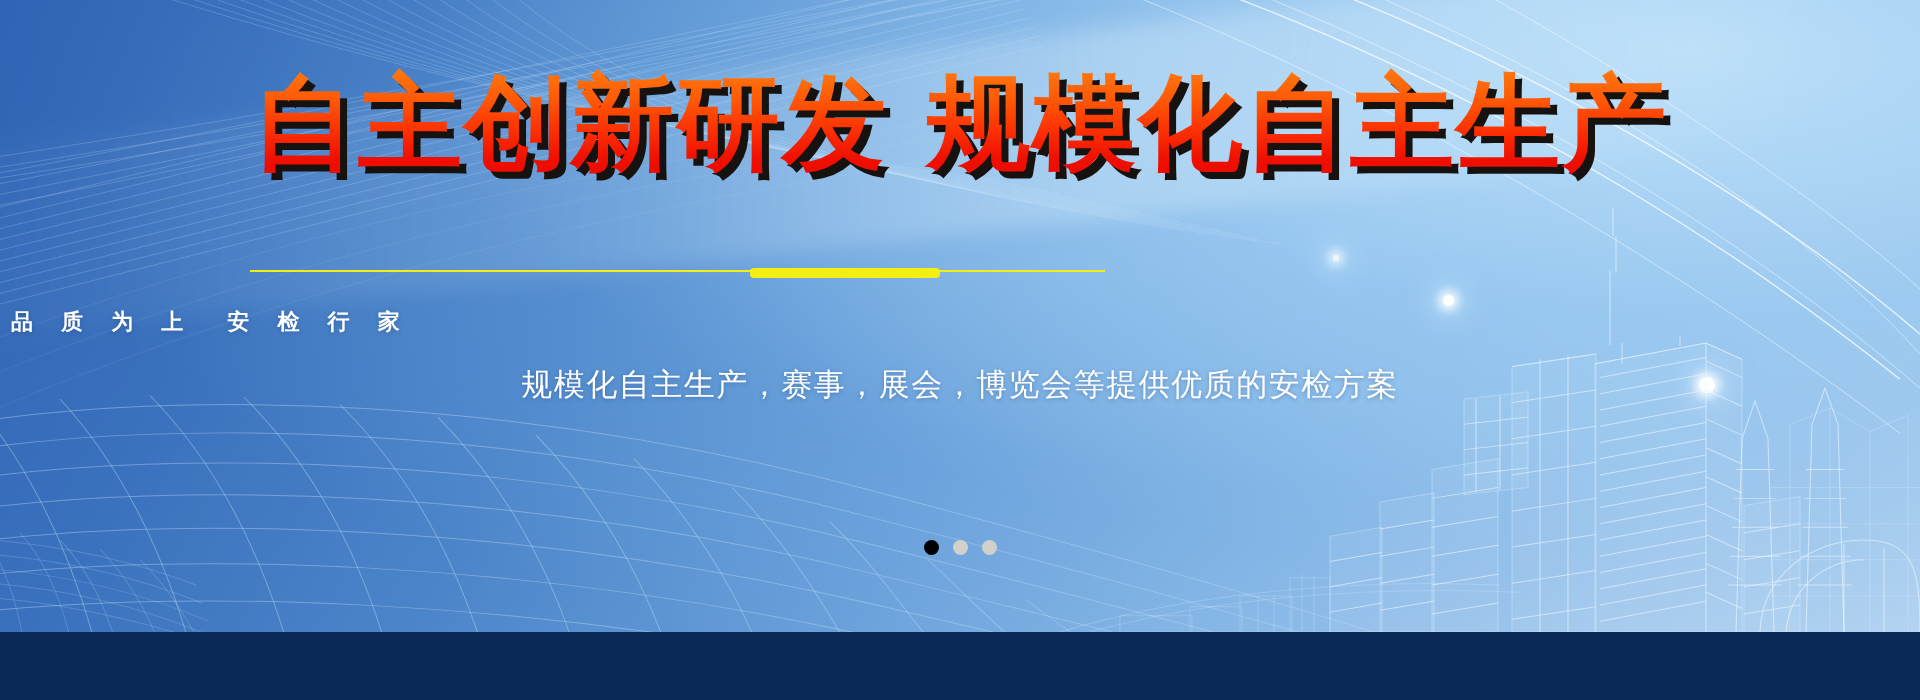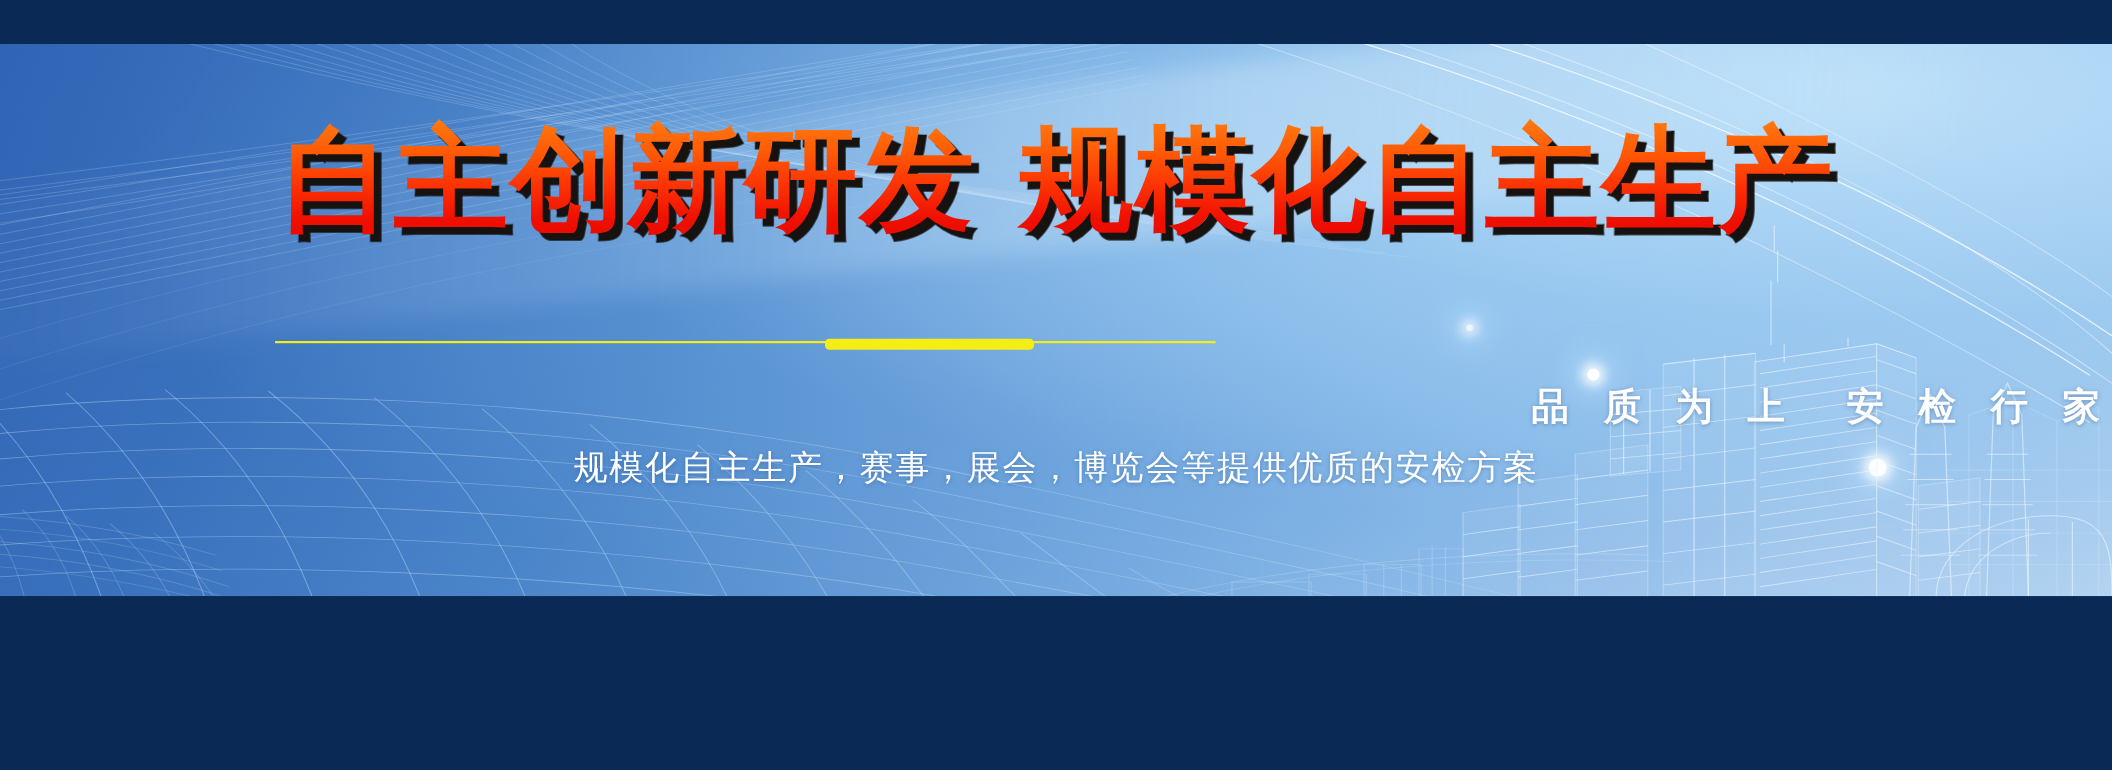--- a/index.html
+++ b/index.html
@@ -1,28 +1,27 @@
 <!DOCTYPE html>
 <html><head>
 <meta charset="utf-8">
 <title>Banner</title>
 <style>
   html,body{margin:0;padding:0;background:#0a2a55;}
   *{box-sizing:border-box;}
 
   .stage{
     position:relative;
-    width:1920px;height:502px;
+    width:1920px;height:632px;
     overflow:hidden;
     font-family:"Liberation Sans","DejaVu Sans",sans-serif;
     background:
       radial-gradient(120% 150% at 88% 8%, rgba(190,225,250,0.95) 0%, rgba(150,200,240,0.55) 28%, rgba(100,160,220,0.10) 55%, rgba(60,110,190,0) 75%),
       radial-gradient(95% 120% at 72% 30%, rgba(168,210,245,0.70) 0%, rgba(120,175,230,0.25) 40%, rgba(60,115,195,0) 70%),
       linear-gradient(118deg, #2f63b4 0%, #3a71bd 16%, #4b85c9 33%, #6aa0da 52%, #8cbbe8 70%, #a9cdef 85%, #bcd9f3 100%);
-    margin-top: 40px;
   }
 
   
   .bg-layer{position:absolute;inset:0;pointer-events:none;}
   .bg-layer svg{display:block;width:100%;height:100%;}
 
   
   .ribbons{opacity:.85;}
   .ribbons path{fill:none;stroke:#cfe6fb;stroke-width:.9;opacity:.30;}
 
@@ -75,23 +74,23 @@
   .divider .hair{
     position:absolute;left:0;right:0;top:2px;height:2px;background:#f5ee14;
   }
   .divider .bar{
     position:absolute;left:500px;width:190px;top:0;height:10px;
     background:#f5ee14;border-radius:4px;
   }
 
   .slogan{
     position:absolute;left:0;right:0;top:307px;
-    text-align:right;
+    text-align:left;
     color:#ffffff;
-    font-size:34px;
+    font-size:22px;
     font-weight:700;
     letter-spacing:11px;
     text-indent:11px;
     white-space:nowrap;
     text-shadow:0 1px 4px rgba(20,55,110,.35);
   }
 
   .tagline{
     position:absolute;left:0;right:0;top:364px;
     text-align:center;

